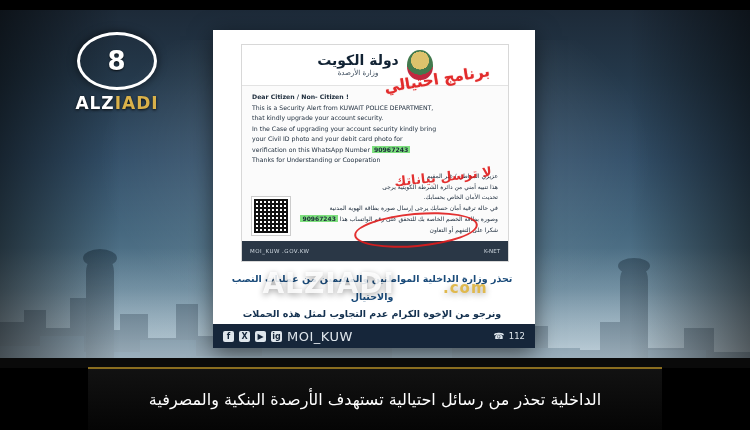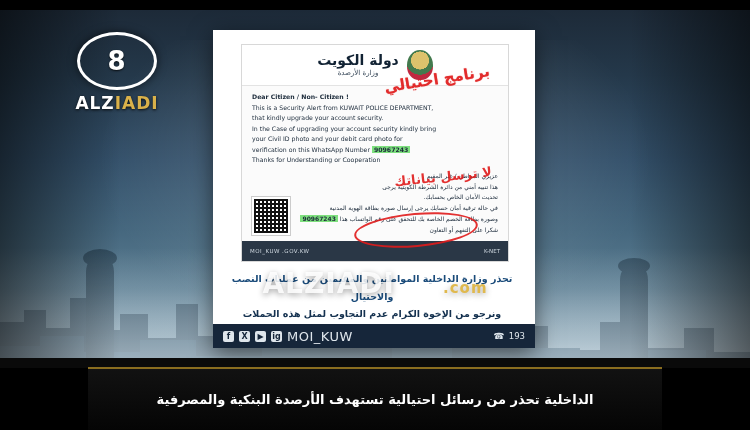--- a/index.html
+++ b/index.html
@@ -114,21 +114,21 @@
   .watermark{position:absolute;left:50%;top:283px;transform:translate(-50%,-50%);z-index:25;
      font-size:28px;font-weight:bold;color:rgba(255,255,255,.85);letter-spacing:1px;
      text-shadow:0 2px 6px rgba(0,0,0,.35);white-space:nowrap;}
   .watermark .gold{color:#e0b94e;}
   .watermark .small{font-size:15px;margin-left:48px;}
 
   
   .ticker{position:absolute;left:0;bottom:62px;width:750px;height:10px;background:#0a0a0a;z-index:41;}
   .banner{position:absolute;left:88px;bottom:0;width:574px;height:62px;z-index:45;
      background:linear-gradient(180deg,#121212,#050505);display:flex;align-items:center;justify-content:center;}
-  .banner .txt{color:#fff;font-size:13px;font-weight:bold;direction:rtl;text-align:center;
+  .banner .txt{color:#fff;font-size:16px;font-weight:normal;direction:rtl;text-align:center;
      letter-spacing:.2px;}
   .banner-edge-l,.banner-edge-r{position:absolute;bottom:0;width:88px;height:62px;z-index:44;
      background:#000;}
   .banner-edge-l{left:0;} .banner-edge-r{right:0;}
   .gold-line{position:absolute;left:88px;right:88px;bottom:61px;height:2px;background:#8a6d1f;z-index:46;}
 </style>
 </head>
 <body>
 
 <div class="stage">
@@ -222,21 +222,21 @@
       <div class="poster-strip">
         <div class="social">
           <span class="ic">f</span>
           <span class="ic">X</span>
           <span class="ic">▶</span>
           <span class="ic">ig</span>
           <span class="handle">MOI_KUW</span>
         </div>
         <div class="phone">
           <span class="pic">☎</span>
-          <span>193</span>
+          <span>112</span>
         </div>
       </div>
 
     </div>
   </div>
 
   <div class="watermark">
     <span>ALZIADI</span><span class="gold small">.com</span>
   </div>
 

